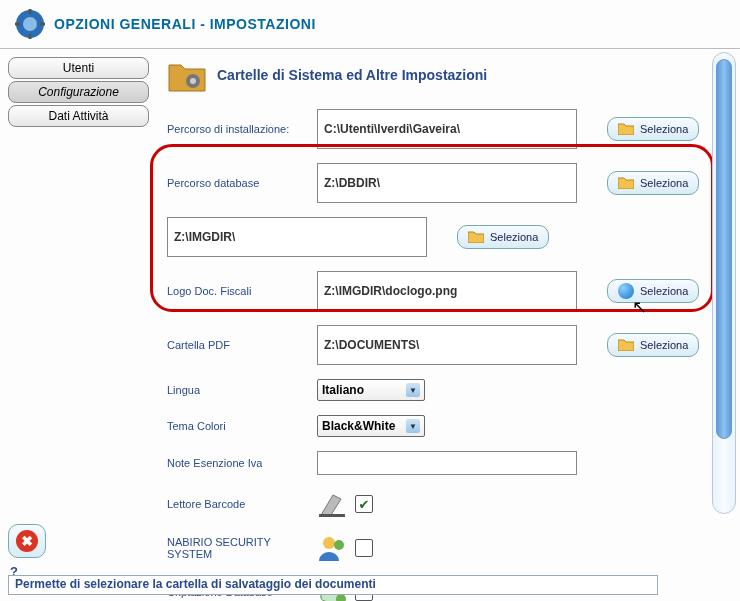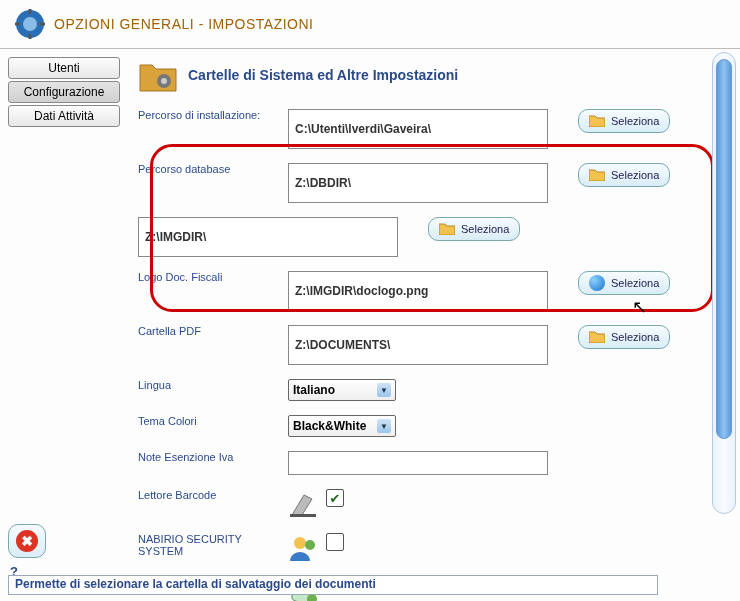--- a/index.html
+++ b/index.html
@@ -1,32 +1,32 @@
 <!DOCTYPE html>
 <html><head>
 <meta charset="utf-8">
 <style>
   * { box-sizing: border-box; margin: 0; padding: 0; font-family: Arial, sans-serif; }
   body { width: 740px; height: 601px; background: #fdfdfd; position: relative; overflow: hidden; }
   .title-bar { display: flex; align-items: center; gap: 8px; padding: 8px 14px; border-bottom: 1px solid #bbb; }
   .title-bar .gear { width: 32px; height: 32px; }
-  .title-bar .title { color: #a16207; font-weight: normal; font-size: 14px; letter-spacing: .5px; }
+  .title-bar .title { color: #0369a1; font-weight: bold; font-size: 14px; letter-spacing: .5px; }
   .main { display: flex; align-items: flex-start; padding: 6px 0 0 8px; height: 468px; }
   .side-tabs { display: flex; flex-direction: column; margin-top: 2px; }
   .side-tab {
-    width: 112px; padding: 3px 0; text-align: center; font-size: 12px;
-    border: 1px solid #888; border-radius: 3px; margin-bottom: 2px;
+    width: 141px; padding: 3px 0; text-align: center; font-size: 12px;
+    border: 1px solid #888; border-radius: 8px; margin-bottom: 2px;
     background: linear-gradient(#fdfdfd,#e7e7e7); cursor: pointer;
   }
-  .side-tab.active { background: linear-gradient(#e4e4e4,#cfcfcf); }
+  .side-tab.active { background: linear-gradient(#e4e4e4,#cfcfcf); font-style: italic; }
   .panel { flex: 1; padding: 0 10px 0 18px; position: relative; }
   .panel-header { display: flex; align-items: center; gap: 10px; margin-bottom: 14px; }
   .panel-header .folder-big { width: 40px; height: 40px; }
   .panel-header .heading { color: #2a4a8a; font-weight: bold; font-size: 14px; }
-  .row { display: flex; align-items: flex-start; margin-bottom: 14px; }
+  .row { display: flex; align-items: center; margin-bottom: 14px; }
   .row .lbl { width: 150px; color: #2a4a8a; font-size: 11px; }
   .row input.path {
     width: 260px; height: 40px; border: 1px solid #888; padding: 2px 6px;
     font-size: 12px; font-weight: bold; color: #333; background: #fff;
   }
   .row .spacer { width: 30px; }
   .sel-btn {
     display: inline-flex; align-items: center; gap: 6px; height: 24px;
     padding: 0 10px; border: 1px solid #7aa; border-radius: 10px;
     background: linear-gradient(#f6fbff,#d9ecf6); font-size: 11px; color: #225;

